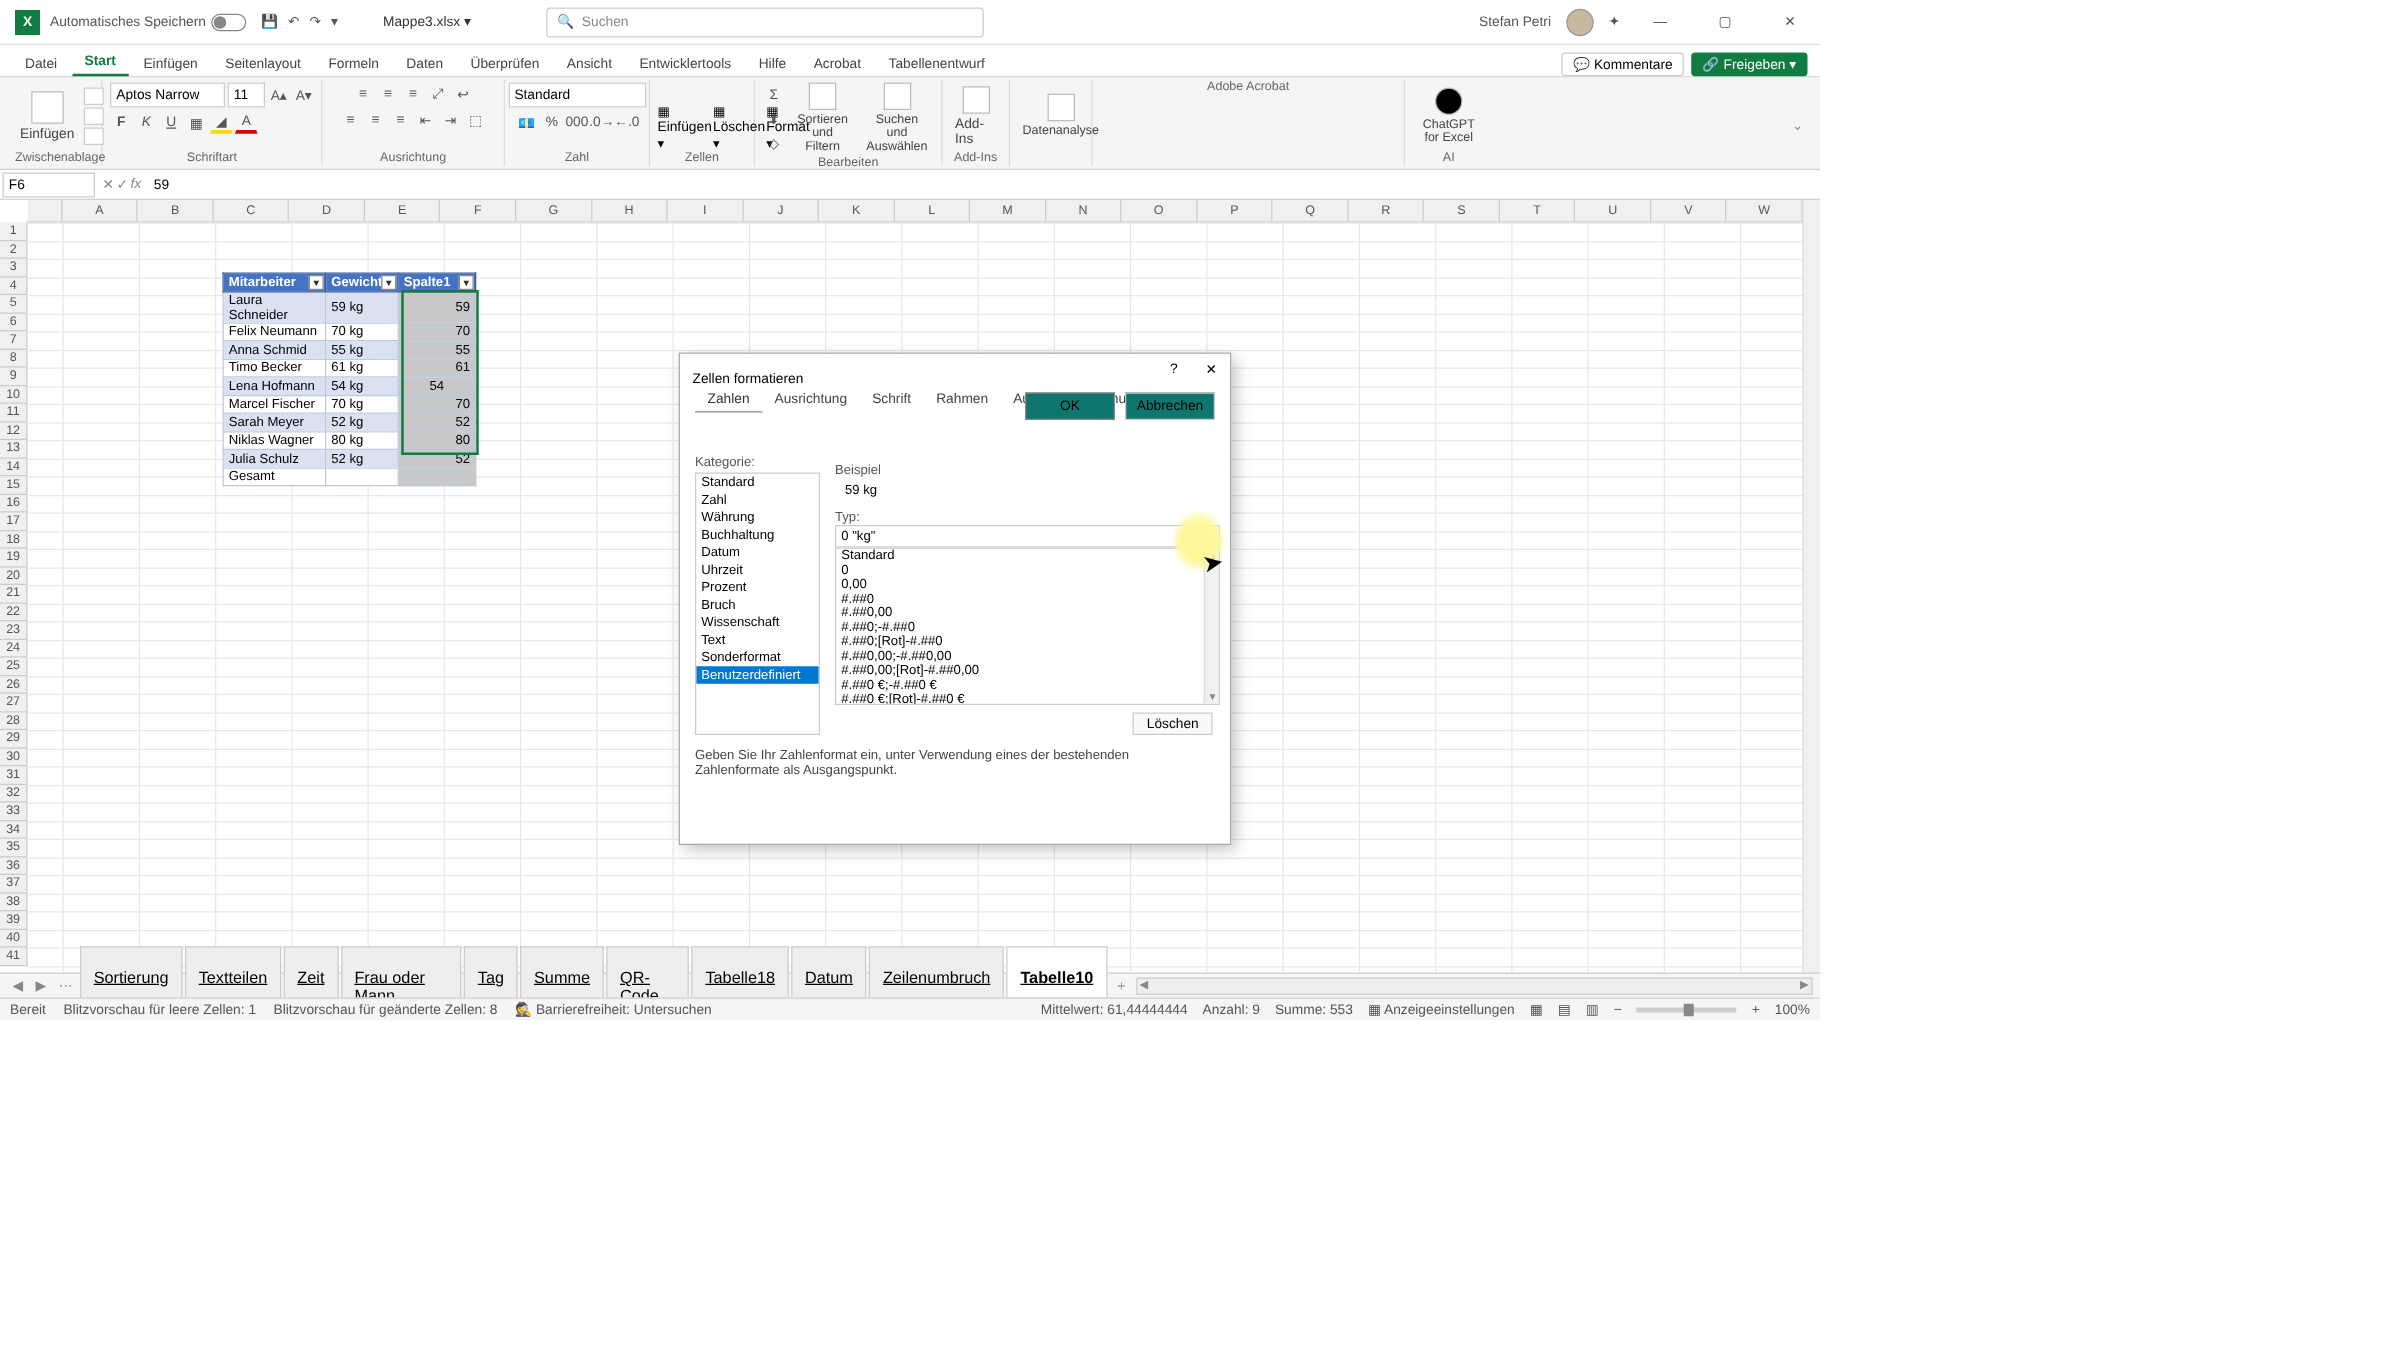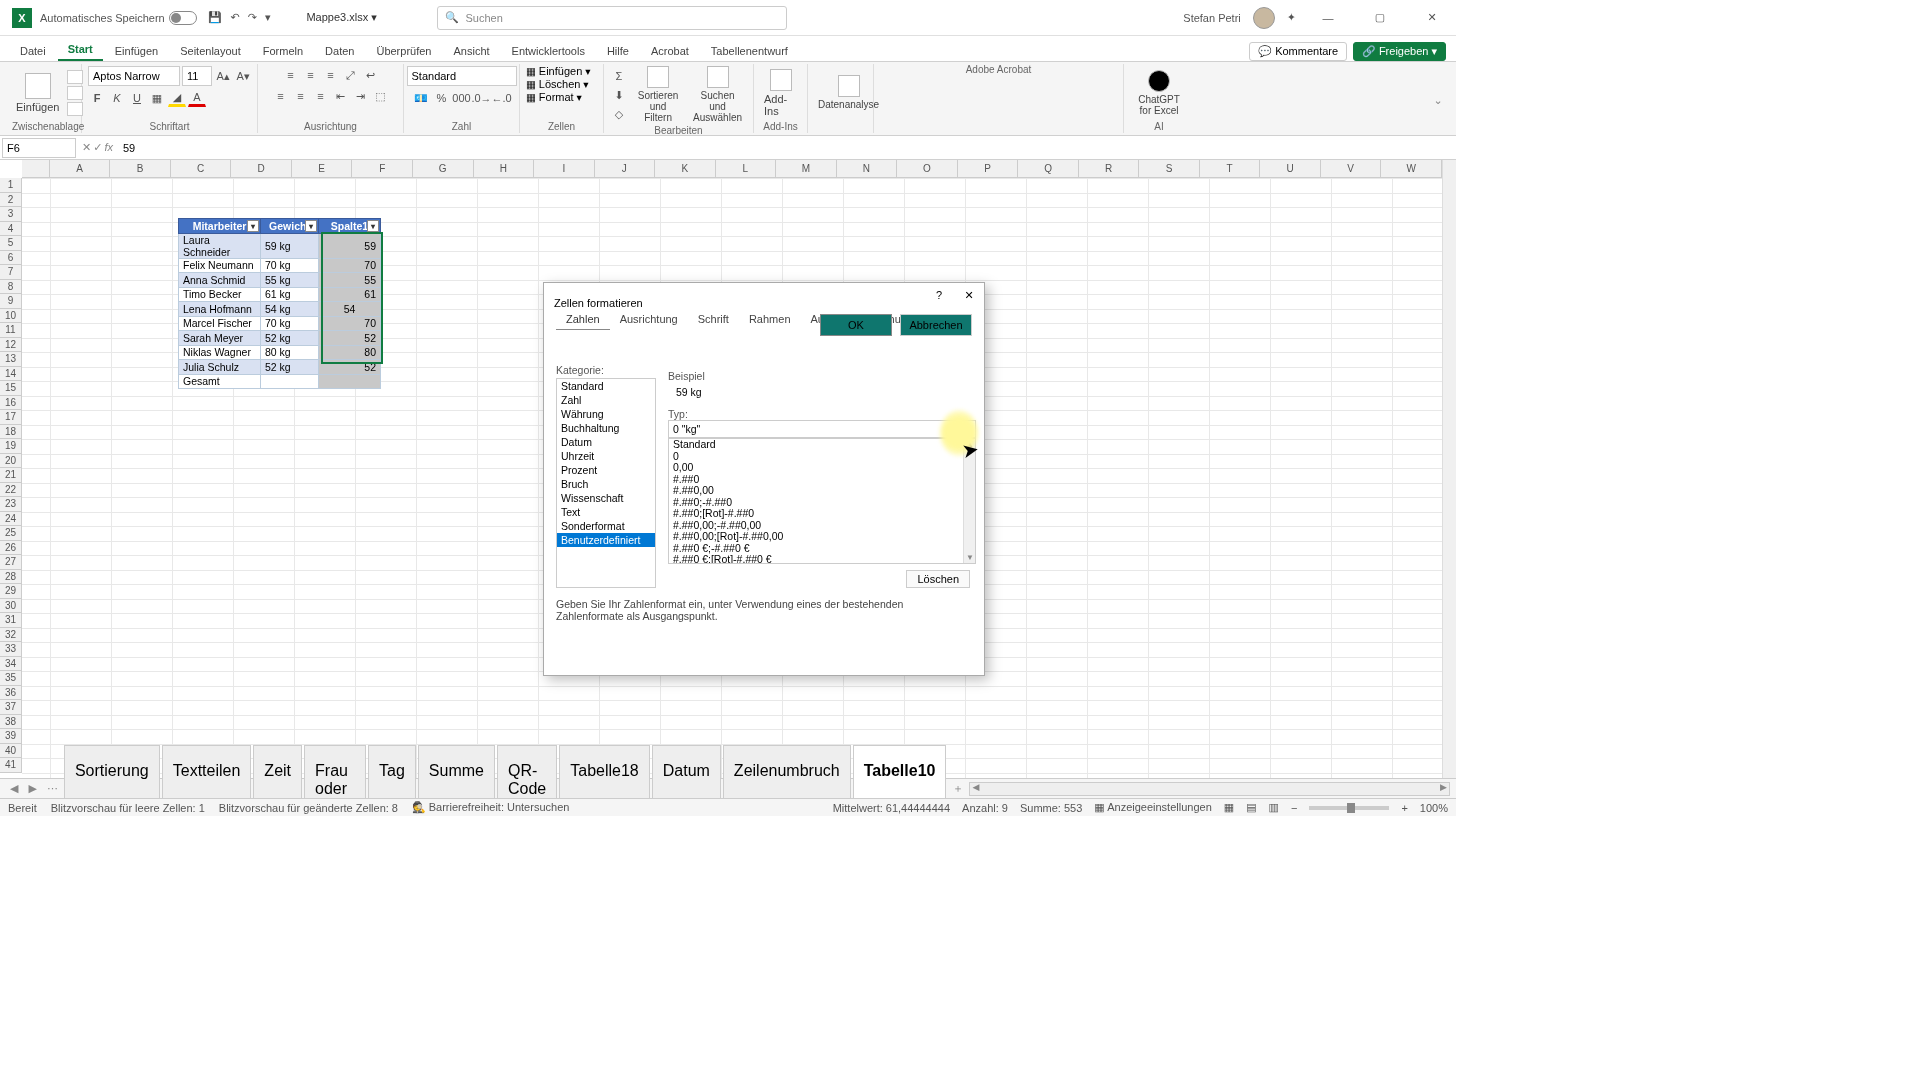--- a/index.html
+++ b/index.html
@@ -50,21 +50,21 @@
 .colheads div{width:61px;border-right:1px solid #ccc;text-align:center;color:#555;font-size:10px;line-height:18px;}
 .colheads div.wA{width:28px;}
 .rowheads{position:absolute;top:18px;left:0;width:22px;background:#f0f0f0;border-right:1px solid #ccc;}
 .rowheads div{height:14.5px;border-bottom:1px solid #ccc;text-align:center;color:#555;font-size:10px;line-height:14.5px;}
 .cells{position:absolute;top:18px;left:22px;right:14px;bottom:0;}
 .gridline-h{position:absolute;left:0;right:0;border-top:1px solid #e8e8e8;}
 .gridline-v{position:absolute;top:0;bottom:0;border-left:1px solid #e8e8e8;}
 
 .datatable{position:absolute;top:58px;left:178px;}
 .datatable table{border-collapse:collapse;}
-.datatable th{background:#4472c4;color:#fff;font-weight:600;padding:0 4px;height:14.5px;border:1px solid #3a5a9a;position:relative;font-size:10.5px;text-align:center;}
+.datatable th{background:#4472c4;color:#fff;font-weight:600;padding:0 4px;height:14.5px;border:1px solid #3a5a9a;position:relative;font-size:10.5px;text-align:left;}
 .datatable th .filter{position:absolute;right:1px;top:1px;width:12px;height:12px;background:#fff;border:1px solid #888;font-size:8px;display:flex;align-items:center;justify-content:center;color:#333;}
 .datatable td{border:1px solid #bcd;padding:0 4px;height:14.5px;font-size:10.5px;}
 .datatable tr:nth-child(even) td{background:#d9e1f2;}
 .datatable tr:nth-child(odd) td{background:#fff;}
 .datatable td.sel{background:#c8c8c8 !important;}
 .selborder{position:absolute;border:2px solid #107c41;pointer-events:none;}
 
 .dialog{position:absolute;top:282px;left:543px;width:442px;height:394px;background:#fff;border:1px solid #aaa;box-shadow:4px 4px 12px rgba(0,0,0,0.25);}
 .dialog .titlebar2{height:26px;display:flex;align-items:flex-end;padding:0 10px;position:relative;}
 .dialog .titlebar2 .x{position:absolute;right:4px;top:2px;width:22px;height:20px;display:flex;align-items:center;justify-content:center;}
@@ -91,21 +91,21 @@
 .dlgbtns{position:absolute;bottom:10px;right:12px;display:flex;gap:8px;}
 .dlgbtns button{width:72px;height:22px;border:1px solid #ccc;background:#0f766e;}
 .dlgbtns button.ok{border:1px solid #888;}
 .klabel{position:absolute;top:34px;left:12px;font-size:10.5px;color:#555;}
 
 .highlight{position:absolute;top:410px;left:940px;width:38px;height:46px;background:radial-gradient(circle,#fff89a 0%,#fff89a 50%,rgba(255,248,154,0)100%);border-radius:50%;filter:blur(2px);}
 .cursor{position:absolute;top:438px;left:962px;font-size:20px;color:#000;transform:rotate(-10deg);z-index:400;}
 
 .sheettabs{position:absolute;bottom:18px;left:0;right:0;height:20px;background:#f5f5f5;border-top:1px solid #ccc;display:flex;align-items:center;padding:0 6px;gap:2px;}
 .sheettabs .nav{color:#888;padding:0 4px;}
-.sheettabs .stab{padding:16px 10px;background:#eee;border:1px solid #ccc;border-bottom:none;font-size:16px;}
+.sheettabs .stab{padding:16px 10px;background:#eee;border:1px solid #ccc;border-bottom:none;font-size:13px;text-decoration:underline;}
 .sheettabs .stab.active{background:#fff;font-weight:600;border-bottom:2px solid #107c41;}
 .sheettabs .hscroll{margin-left:auto;width:560px;height:14px;background:#eee;border:1px solid #ccc;position:relative;}
 .sheettabs .hscroll::before{content:"◀";position:absolute;left:2px;top:-1px;font-size:9px;color:#888;}
 .sheettabs .hscroll::after{content:"▶";position:absolute;right:2px;top:-1px;font-size:9px;color:#888;}
 
 .statusbar{position:absolute;bottom:0;left:0;right:0;height:18px;background:#f5f5f5;border-top:1px solid #ccc;display:flex;align-items:center;padding:0 8px;gap:14px;color:#555;font-size:10px;}
 .statusbar .right{margin-left:auto;display:flex;gap:12px;align-items:center;}
 .zoomslider{width:80px;height:4px;background:#ccc;position:relative;}
 .zoomslider::after{content:"";position:absolute;left:38px;top:-3px;width:8px;height:10px;background:#888;}
 .vscroll{position:absolute;right:0;top:0;bottom:0;width:14px;background:#f0f0f0;border-left:1px solid #ddd;}
@@ -232,21 +232,21 @@
         <div class="smico">💶</div>
         <div class="smico">%</div>
         <div class="smico">000</div>
         <div class="smico">.0→</div>
         <div class="smico">←.0</div>
       </div>
     </div>
     <div class="label">Zahl</div>
   </div>
   <div class="group" style="width:84px">
-    <div class="body" style="flex-direction:column;align-items:flex-start;gap:1px;padding-top:1px">
+    <div class="body" style="flex-direction:row;align-items:flex-end;gap:1px;padding-top:1px">
       <div style="font-size:10.5px">▦ <span>Einfügen</span> ▾</div>
       <div style="font-size:10.5px">▦ <span>Löschen</span> ▾</div>
       <div style="font-size:10.5px">▦ <span>Format</span> ▾</div>
     </div>
     <div class="label">Zellen</div>
   </div>
   <div class="group" style="width:150px">
     <div class="body">
       <div style="display:flex;flex-direction:column;gap:1px;padding-top:1px">
         <div class="smico">Σ</div>

